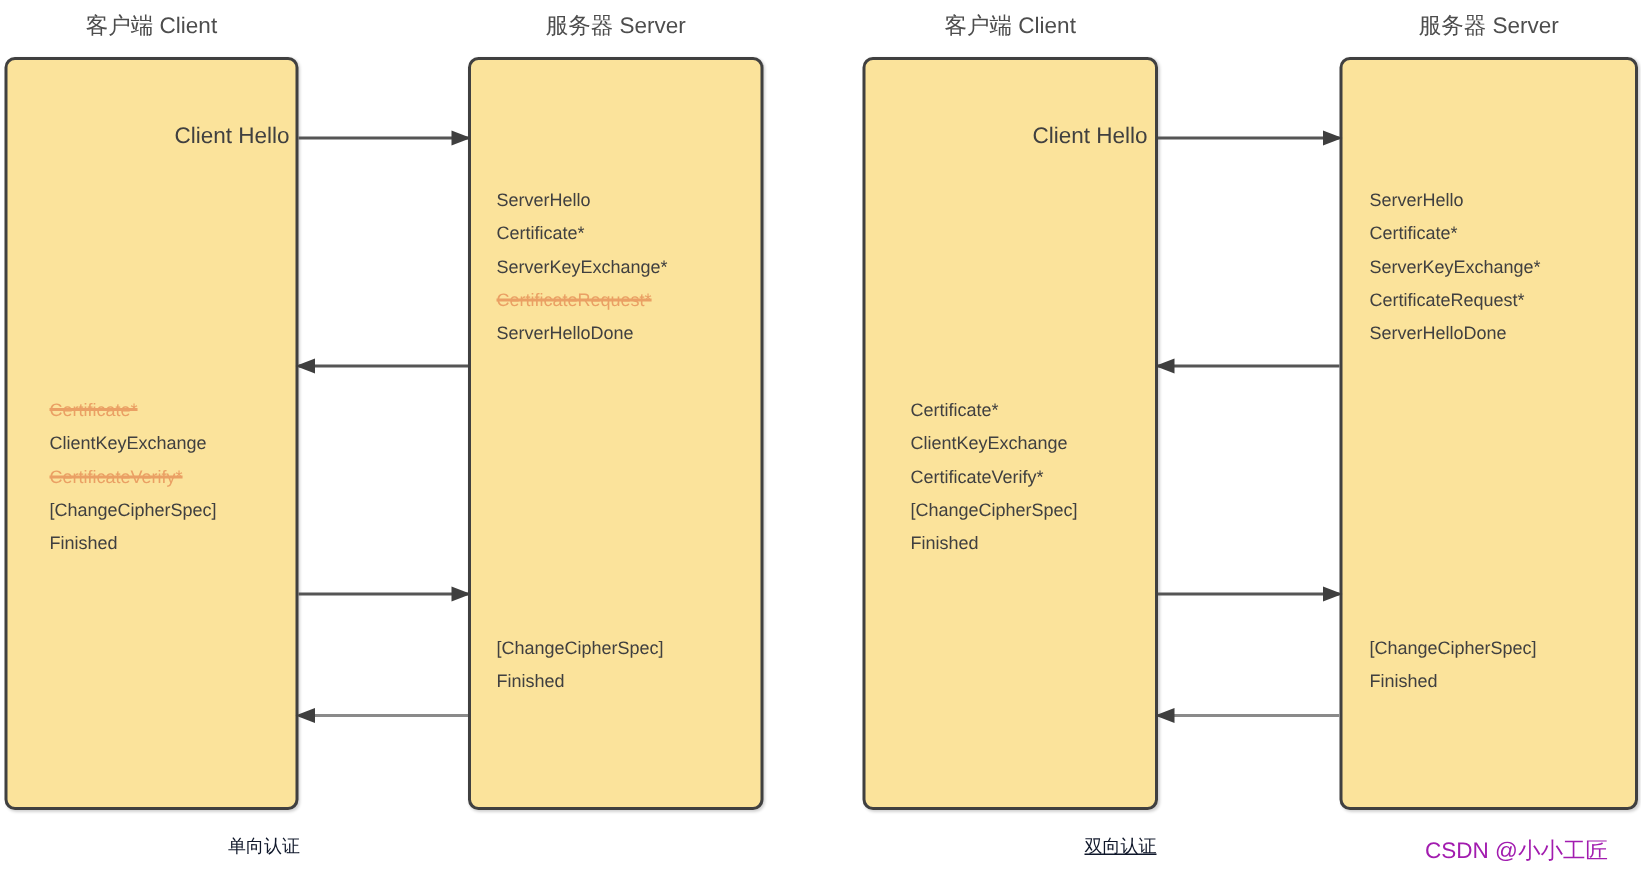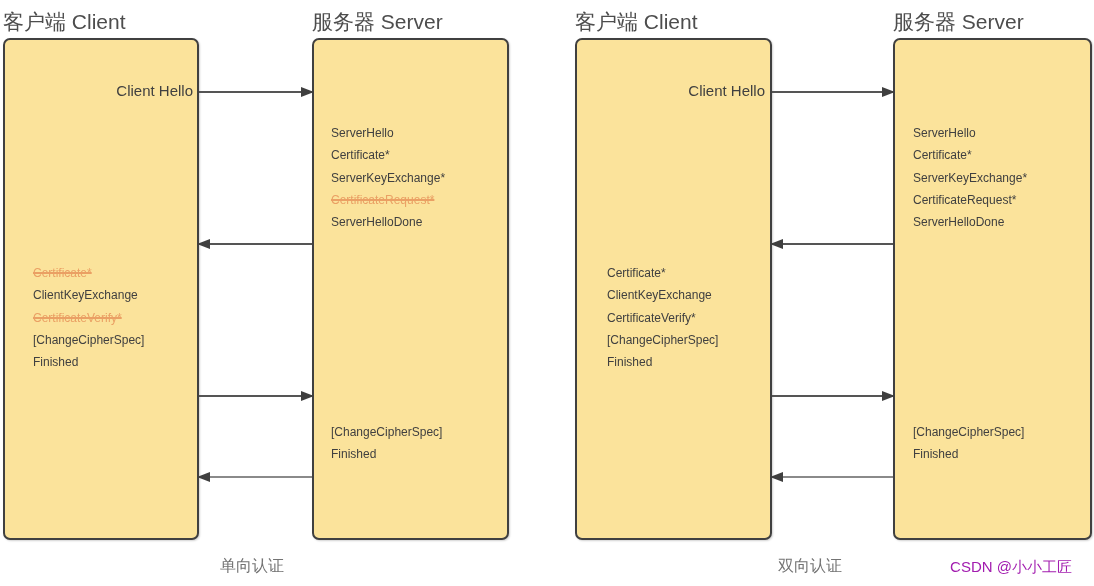--- a/index.html
+++ b/index.html
@@ -8,22 +8,22 @@
     background:#ffffff;
     font-family:"Liberation Sans", "DejaVu Sans", sans-serif;
     color:#404040;
   }
   .diagram { position:absolute; top:0; width:547px; height:586px; }
   .diagram.d1 { left:0; }
   .diagram.d2 { left:547px; }
 
   
   .box-title {
-    position:absolute; top:8px; font-size:21px; color:#4d4d4d;
-    white-space:nowrap;
+    position:absolute; top:8px; font-size:15px; color:#4d4d4d;
+    text-align:center; white-space:nowrap;
   }
   .d1 .client-t { left:3px;  width:196px; }
   .d1 .server-t { left:312px; width:197px; }
   .d2 .client-t { left:28px;  width:197px; }
   .d2 .server-t { left:346px; width:199px; }
 
   
   .box {
     position:absolute; top:38px; height:502px; box-sizing:border-box;
     background:#fbe39b; border:2px solid #404040; border-radius:7px;
@@ -70,25 +70,25 @@
     border-left:13px solid #3f3f3f;
   }
   .arrow.left::before {
     content:""; position:absolute; left:-2px; top:-4px;
     border-top:5px solid transparent; border-bottom:5px solid transparent;
     border-right:13px solid #3f3f3f;
   }
 
   
   .caption {
-    position:absolute; top:556px; font-size:16px; color:#737373;
-    text-align:center; white-space:nowrap;
+    position:absolute; top:556px; font-size:12px; color:#0f172a;
+    text-align:left; white-space:nowrap;
   }
   .d1 .caption { left:152px; width:200px; }
-  .d2 .caption { left:163px; width:200px; }
+  .d2 .caption { left:176px; width:200px;text-decoration:underline; }
   .watermark {
     position:absolute; top:558px; left:941px; width:140px;
     font-size:15px; color:#a21caf; text-align:center; white-space:nowrap;
   }
 </style>
 </head>
 <body>
 
 <div class="canvas">
 

